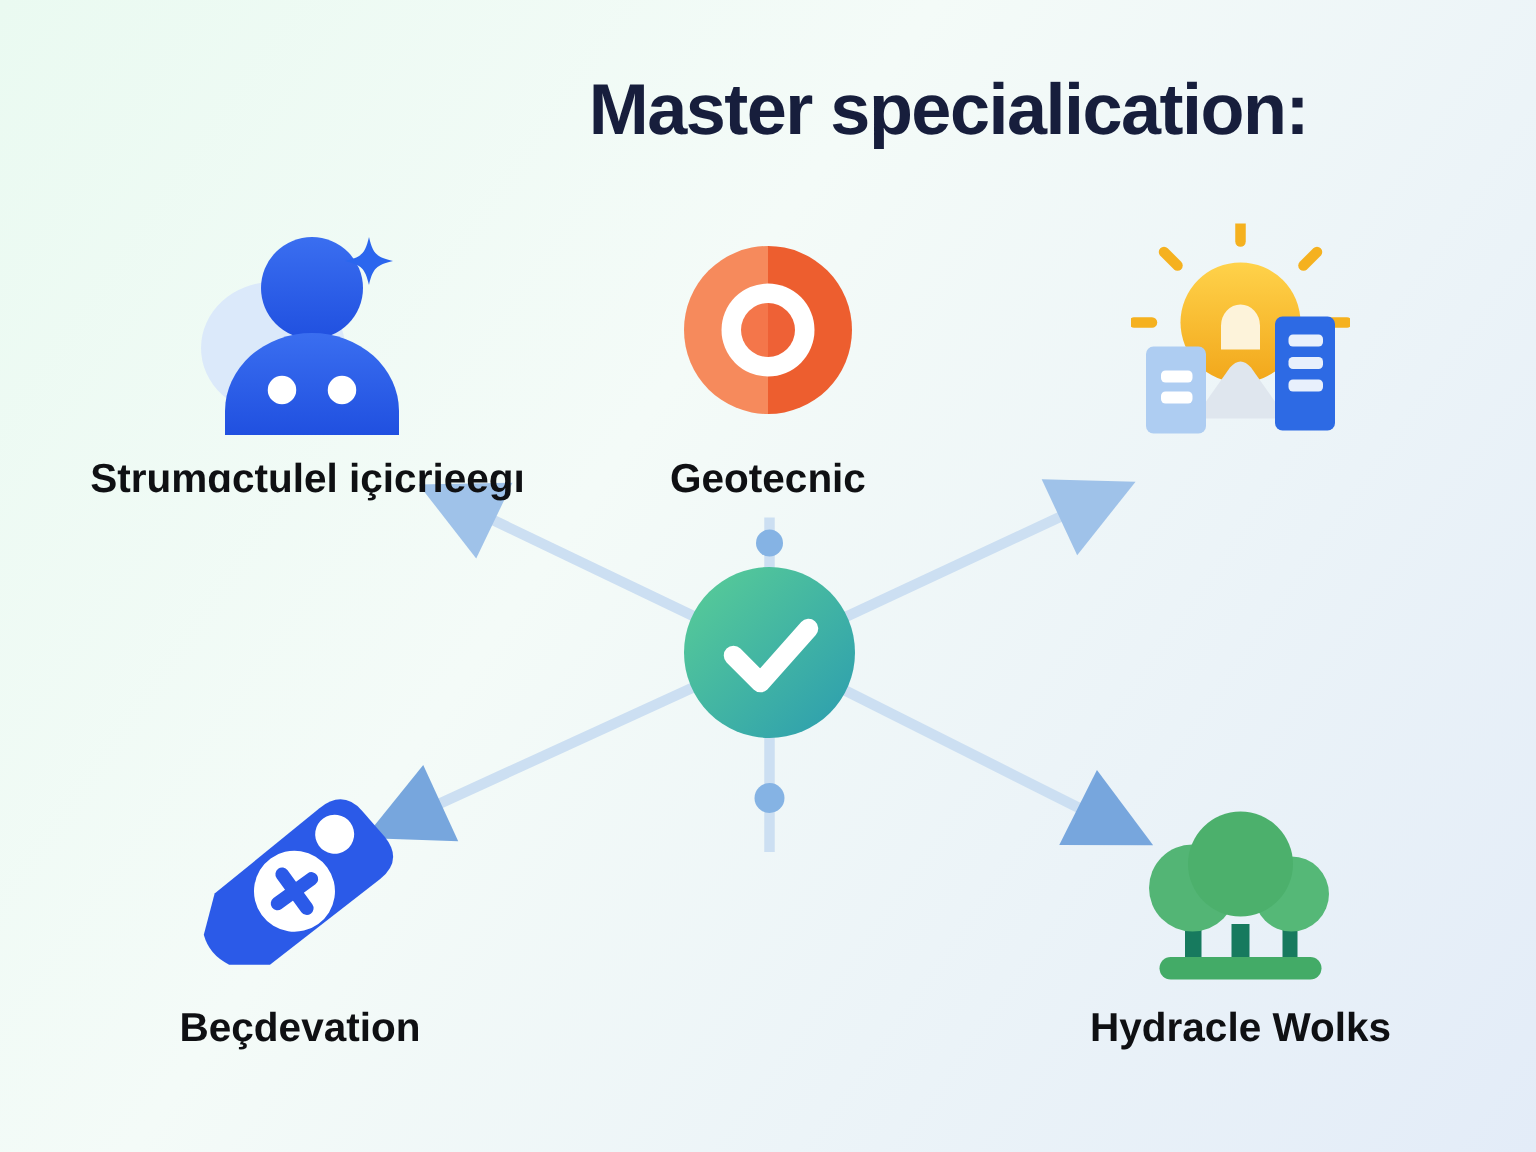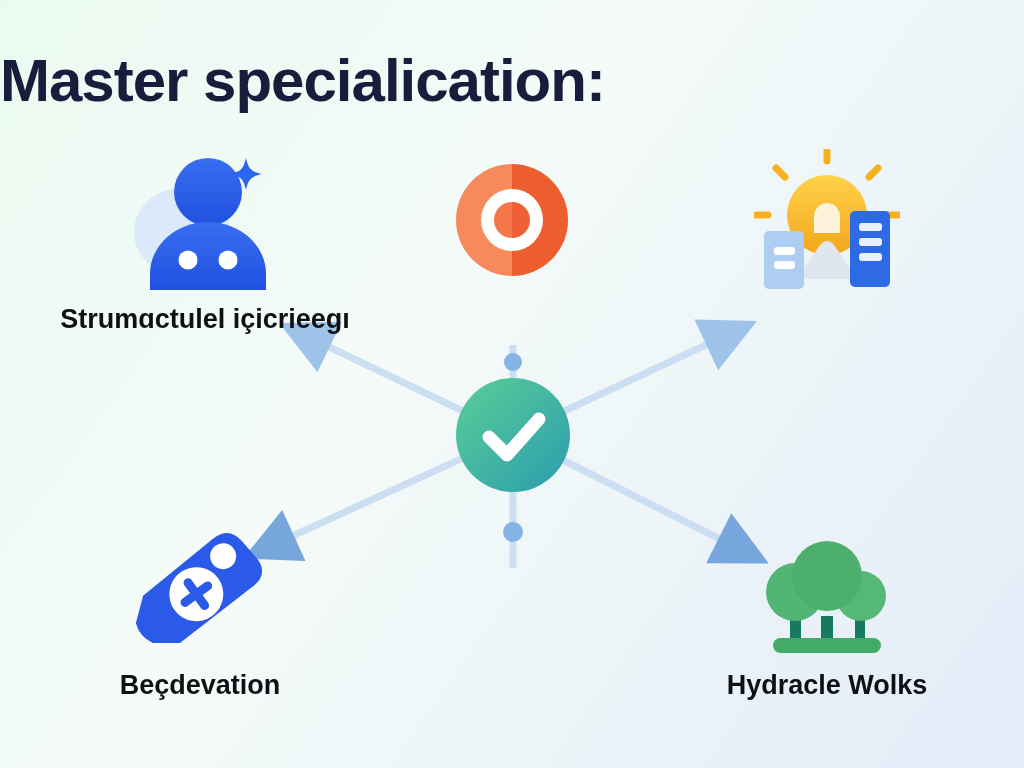--- a/index.html
+++ b/index.html
@@ -5,22 +5,22 @@
   html,body{margin:0;padding:0;}
   .canvas{
     position:relative;
     width:1024px;height:768px;
     overflow:hidden;
     background:linear-gradient(125deg,#eafaf1 0%,#f4fbf8 40%,#e3ecf8 100%);
     font-family:"Liberation Sans", sans-serif;
   }
   .title{
     position:absolute;left:0;top:46px;width:872px;
-    text-align:left;
-    font-size:60px;font-weight:700;letter-spacing:-1px;
+    text-align:right;
+    font-size:48px;font-weight:700;letter-spacing:-1px;
     color:#171e3c;margin:0;
   }
   .node{position:absolute;display:flex;flex-direction:column;align-items:center;}
   .icon-box{height:140px;display:flex;align-items:center;justify-content:center;}
   .node-label{
     margin-top:14px;
     font-size:27px;font-weight:700;color:#0f1013;
     white-space:nowrap;text-align:center;
   }
   .n-tl{left:20px;top:150px;width:370px;justify-content:space-between;}
@@ -98,20 +98,21 @@
   <div class="node n-tc">
     <div class="icon-box">
       <svg width="120" height="120" viewBox="0 0 120 120">
         <path d="M60,4 A56,56 0 0 0 60,116 Z" fill="#f68a5c"></path>
         <path d="M60,4 A56,56 0 0 1 60,116 Z" fill="#ed5e2f"></path>
         <circle cx="60" cy="60" r="31" fill="#ffffff"></circle>
         <path d="M60,42 A18,18 0 0 0 60,78 Z" fill="#f4764a"></path>
         <path d="M60,42 A18,18 0 0 1 60,78 Z" fill="#ee6136"></path>
       </svg>
     </div>
+    <div class="node-label">Geotecnic</div>
   </div>
 
   <div class="node n-tr">
     <div class="icon-box">
       <svg width="146" height="142" viewBox="0 0 146 142">
         <defs>
           <linearGradient id="gsun" x1="0" y1="0" x2="0" y2="1">
             <stop offset="0" stop-color="#ffd24a"></stop>
               <stop offset="1" stop-color="#f2a71b"></stop>
           </linearGradient>

